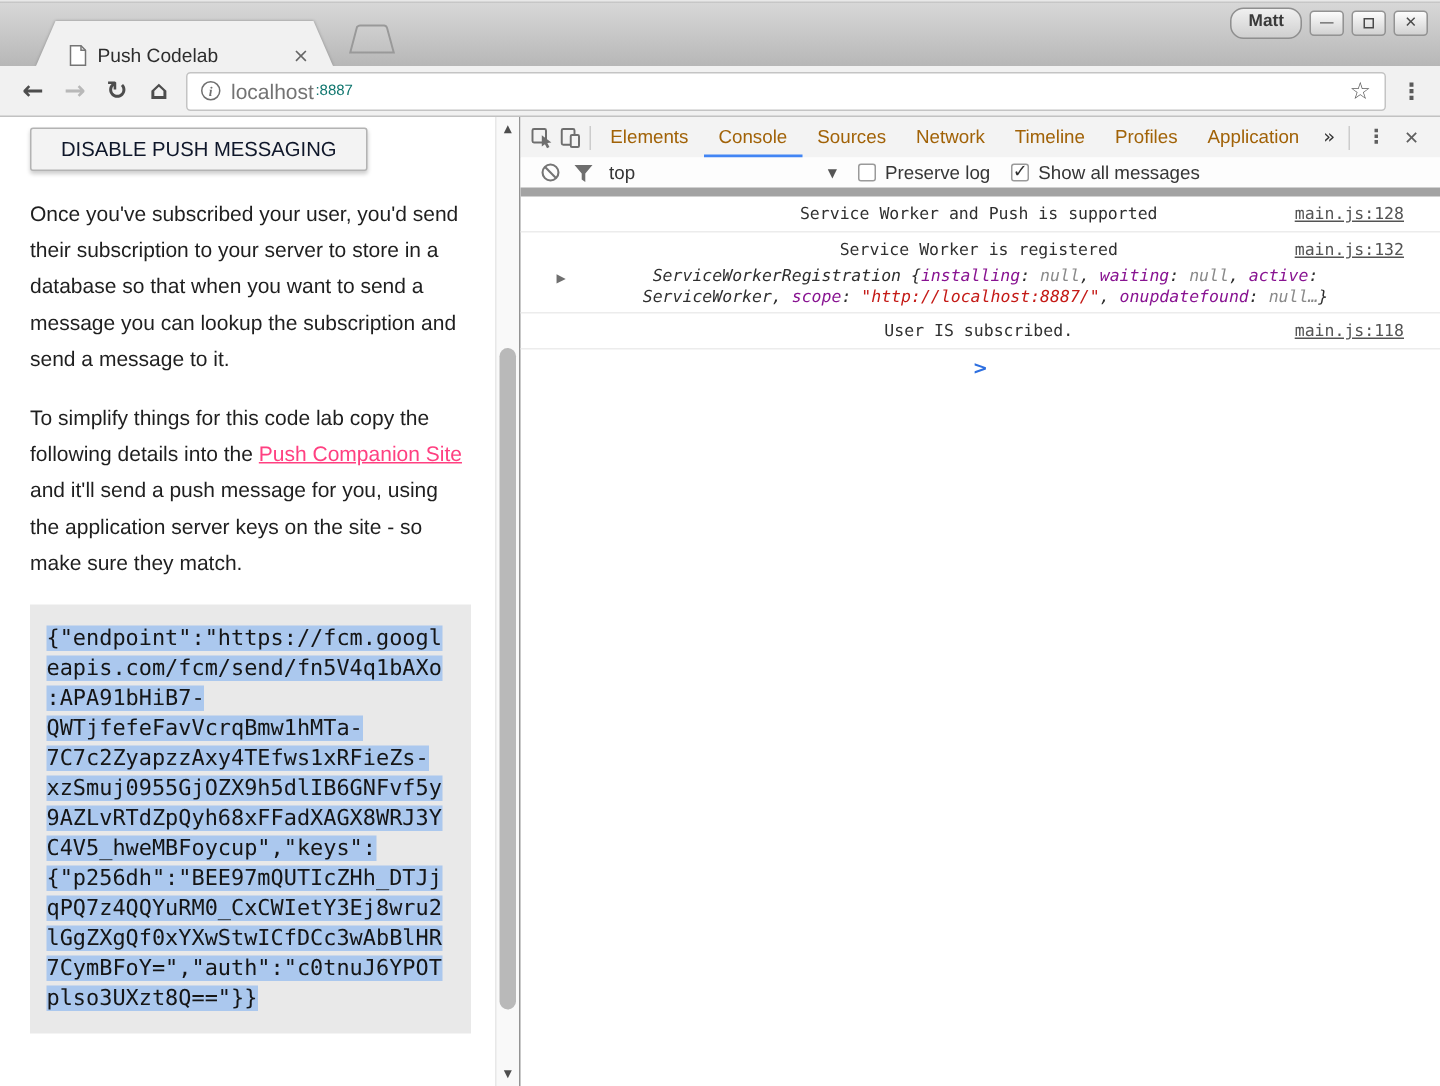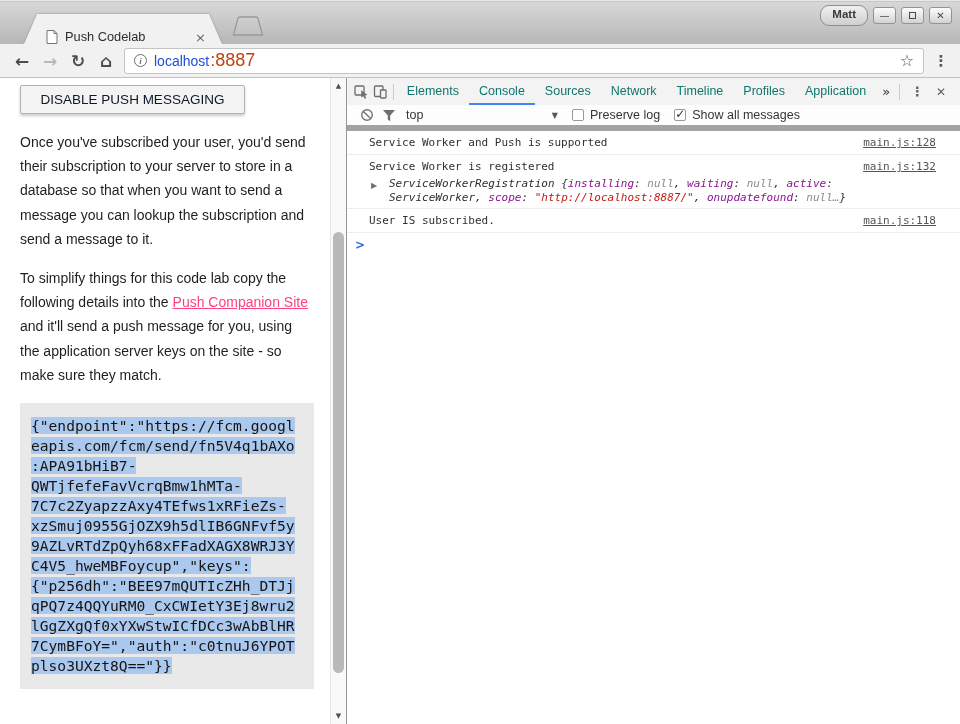--- a/index.html
+++ b/index.html
@@ -18,22 +18,22 @@
   .win-btn { width:23px; height:17px; border:1px solid #939393; border-radius:3px; background:linear-gradient(#fcfcfc,#d2d2d2); display:flex; align-items:center; justify-content:center; font-size:10px; color:#4a4a4a; line-height:1; }
   .max-box { width:7px; height:7px; border:1.5px solid #4a4a4a; display:block; }
 
   
   .nav { position:absolute; top:44px; left:0; right:0; height:34px; background:#f1f1f1; border-bottom:1px solid #c2c2c2; display:flex; align-items:center; padding:0 8px; }
   .glyph { font-family:"DejaVu Sans",sans-serif; }
   .nav-ic { width:28px; text-align:center; font-size:17px; color:#4d4d4d; font-weight:bold; }
   .nav-ic.disabled { color:#b8b8b8; }
   .omnibox { flex:1; height:26px; background:#fff; border:1px solid #c4c4c4; border-radius:3px; display:flex; align-items:center; padding:0 9px; margin:0 6px 0 4px; gap:7px; }
   .info-ic { width:13px; height:13px; border:1.4px solid #6f6f6f; border-radius:50%; color:#6f6f6f; font-size:9px; font-weight:bold; display:flex; align-items:center; justify-content:center; font-family:"Liberation Serif",serif; font-style:italic; }
-  .url-host { font-size:14px; color:#1d4ed8; }
-  .url-port { font-size:18px; color:#c2410c; margin-left:-6px; }
+  .url-host { font-size:14px; color:#737373; }
+  .url-port { font-size:10px; color:#0f766e; margin-left:-6px; }
   .star { margin-left:auto; font-size:16px; color:#5c5c5c; }
   .menu-dots { width:22px; text-align:center; font-size:15px; color:#5a5a5a; font-weight:bold; }
 
   
   .content { position:absolute; top:78px; left:0; right:0; bottom:0; display:flex; }
   .page { width:330px; position:relative; background:#fff; overflow:hidden; }
   .pg-btn { position:absolute; left:20px; top:7px; width:225px; height:29px; background:#f3f3f3; border:1px solid #b3b3b3; border-radius:2px; box-shadow:0 2px 3px rgba(0,0,0,.2); font-size:13.5px; color:#0f172a; font-family:"Liberation Sans",sans-serif; text-align:center; }
   .pg-p { position:absolute; left:20px; width:292px; font-size:14px; line-height:24.2px; color:#1f1f1f; }
   .p1 { top:52px; }
   .p2 { top:188px; }
@@ -46,35 +46,35 @@
   .pg-scroll { width:16px; background:#f9f9f9; border-left:1px solid #e8e8e8; position:relative; font-size:7px; color:#4e4e4e; }
   .sb-up { position:absolute; top:4px; left:0; right:0; text-align:center; }
   .sb-down { position:absolute; bottom:4px; left:0; right:0; text-align:center; }
   .sb-thumb { position:absolute; left:2px; right:2px; top:154px; height:441px; background:#b9b9b9; border-radius:6px; }
 
   
   .devtools { flex:1; min-width:0; border-left:1px solid #949494; display:flex; flex-direction:column; background:#fff; }
   .dt-tabs { height:27px; background:#f3f3f3; display:flex; align-items:center; padding:0 5px; }
   .dt-ic { width:24px; display:flex; justify-content:center; align-items:center; }
   .dt-sep { width:1px; height:16px; background:#ccc; margin:0 3px; }
-  .dt-tab { padding:0 10px; height:27px; line-height:27px; font-size:12.5px; color:#0f766e; white-space:nowrap; }
+  .dt-tab { padding:0 10px; height:27px; line-height:27px; font-size:12.5px; color:#a16207; white-space:nowrap; }
   .dt-tab.active { box-shadow:inset 0 -2px 0 #4285f4; }
   .dt-more { font-size:13px; color:#333; padding:0 6px; }
   .dt-spacer { flex:1; }
   .dt-dots { font-size:13px; color:#5f5f5f; padding:0 8px; font-weight:bold; }
   .dt-close { font-size:12px; color:#5f5f5f; padding:0 9px 0 4px; }
 
   .dt-filter { height:26px; background:#fdfdfd; border-bottom:6px solid #a3a3a3; display:flex; align-items:center; padding:0 9px; font-size:12.5px; color:#363636; }
   .flt-ic { width:22px; display:flex; justify-content:center; }
   .ctx { width:152px; display:flex; justify-content:space-between; align-items:center; margin-left:6px; }
   .ctx-arrow { font-size:8px; color:#555; }
   .chk { width:12px; height:12px; border:1px solid #9a9a9a; border-radius:2px; background:#fff; margin:0 6px 0 14px; position:relative; }
   .chk.checked::after { content:"✓"; position:absolute; left:0px; top:-3px; font-size:12px; font-weight:bold; color:#2f2f2f; font-family:"DejaVu Sans",sans-serif; }
 
-  .dt-console { flex:1; font-family:"DejaVu Sans Mono",monospace; font-size:11px; color:#303030; }
+  .dt-console { flex:1; font-family:"DejaVu Sans Mono",monospace; font-size:11px; color:#303030;text-align:center; }
   .crow { position:relative; border-bottom:1px solid #ececec; padding:4px 24px 4px 22px; line-height:15px; }
   .src { position:absolute; right:24px; top:4px; color:#545454; }
   .preview { font-style:italic; position:relative; padding-left:20px; margin-top:3px; line-height:13.5px; width:556px; max-width:100%; }
   .tri { position:absolute; left:2px; top:2px; font-size:8px; color:#6f6f6f; font-style:normal; }
   .tk-object { color:#2e2e2e; } .tk-plain { color:#2e2e2e; }
   .tk-name { color:#881391; } .tk-null { color:#8a8a8a; } .tk-string { color:#c41a16; }
   .prompt { padding:6px 8px; color:#2d6fe0; font-weight:bold; font-size:12px; line-height:12px; }
 </style>
 </head>
 <body>

